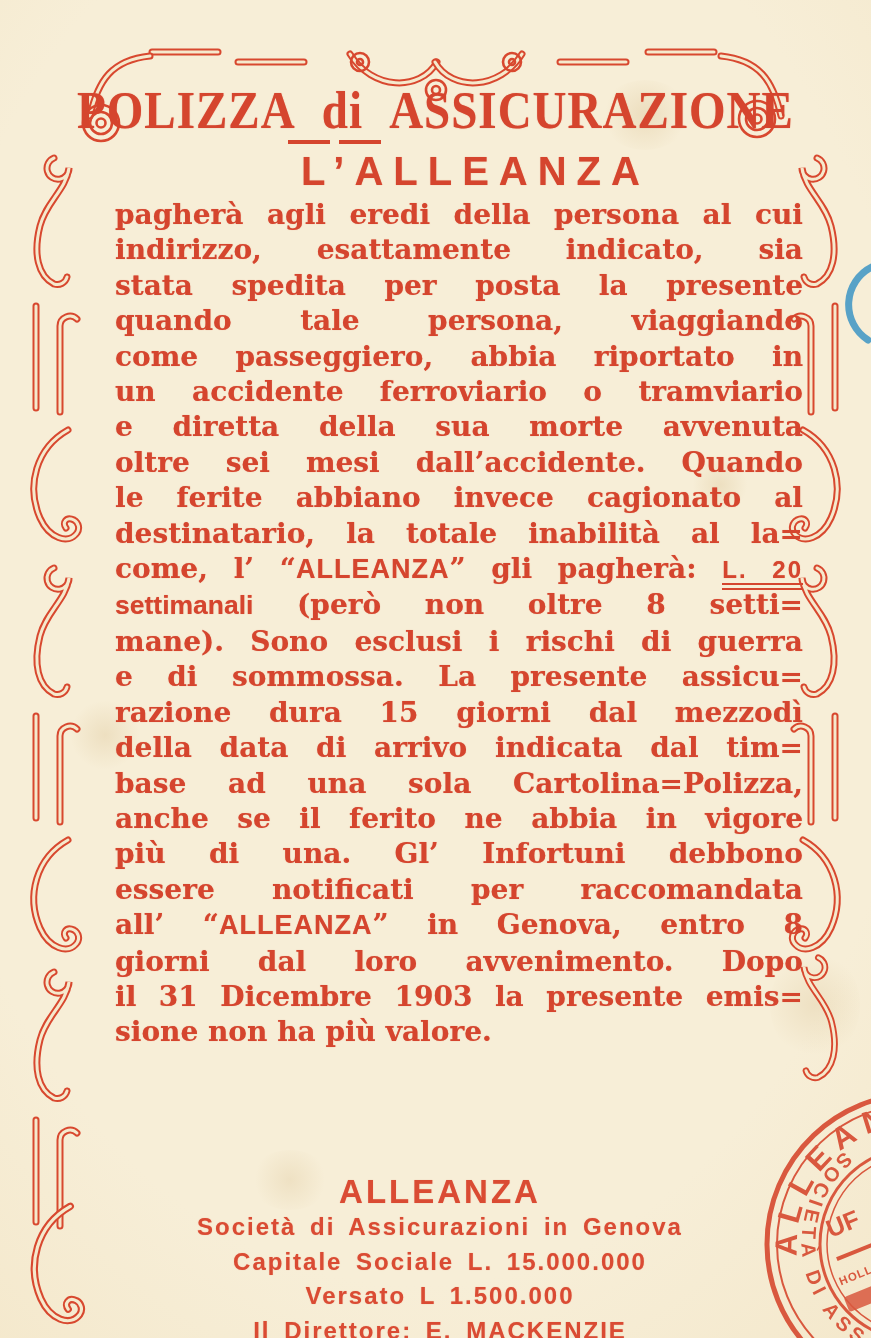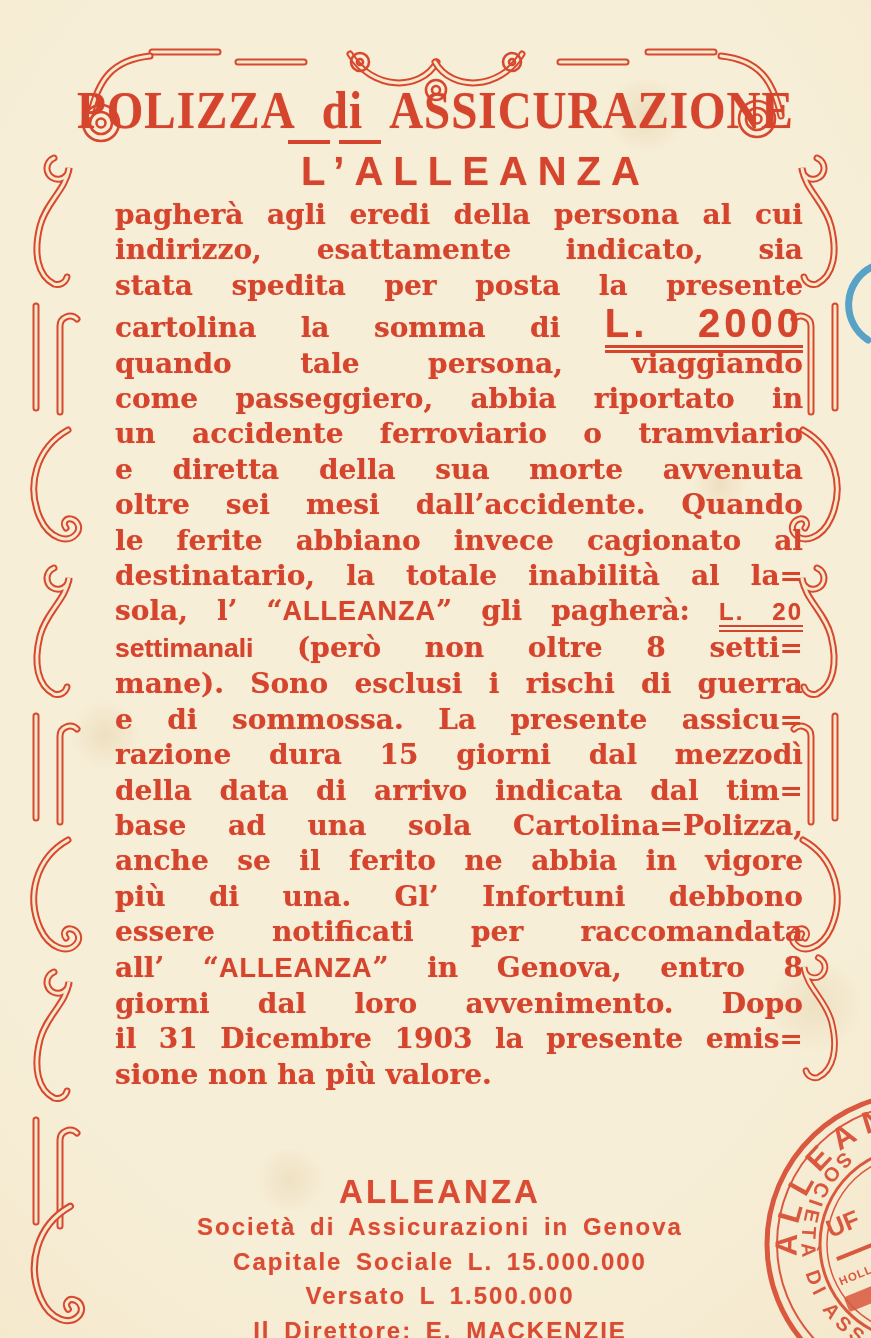--- a/index.html
+++ b/index.html
@@ -250,31 +250,30 @@
   <div class="title-sep">
     <span class="dash"></span><span class="dash"></span>
   </div>
   <h2 class="brand">L’ALLEANZA</h2>
 
   <main class="body-text">
     <div class="line">pagherà agli eredi della persona al cui</div>
     <div class="line">indirizzo, esattamente indicato, sia</div>
     <div class="line">stata spedita per posta la presente</div>
 
-    <div class="line"><span>cartolina la somma di</span> <span class="amount-big">L. 2000</span></div>
 
     <div class="line">quando tale persona, viaggiando</div>
     <div class="line">come passeggiero, abbia riportato in</div>
     <div class="line">un accidente ferroviario o tramviario</div>
     <div class="line">e diretta della sua morte avvenuta</div>
     <div class="line">oltre sei mesi dall’accidente. Quando</div>
     <div class="line">le ferite abbiano invece cagionato al</div>
     <div class="line">destinatario, la totale inabilità al la=</div>
 
-    <div class="line"><span>sola, l’ “</span><span class="brand-inline">ALLEANZA</span><span>” gli pagherà: </span><span class="amount-small">L. 20</span></div>
+    <div class="line"><span>come, l’ “</span><span class="brand-inline">ALLEANZA</span><span>” gli pagherà: </span><span class="amount-small">L. 20</span></div>
 
     <div class="line"><span class="word-sans">settimanali</span><span> (però non oltre 8 setti=</span></div>
 
     <div class="line">mane). Sono esclusi i rischi di guerra</div>
     <div class="line">e di sommossa. La presente assicu=</div>
     <div class="line">razione dura 15 giorni dal mezzodì</div>
     <div class="line">della data di arrivo indicata dal tim=</div>
     <div class="line">base ad una sola Cartolina=Polizza,</div>
     <div class="line">anche se il ferito ne abbia in vigore</div>
     <div class="line">più di una. Gl’ Infortuni debbono</div>

